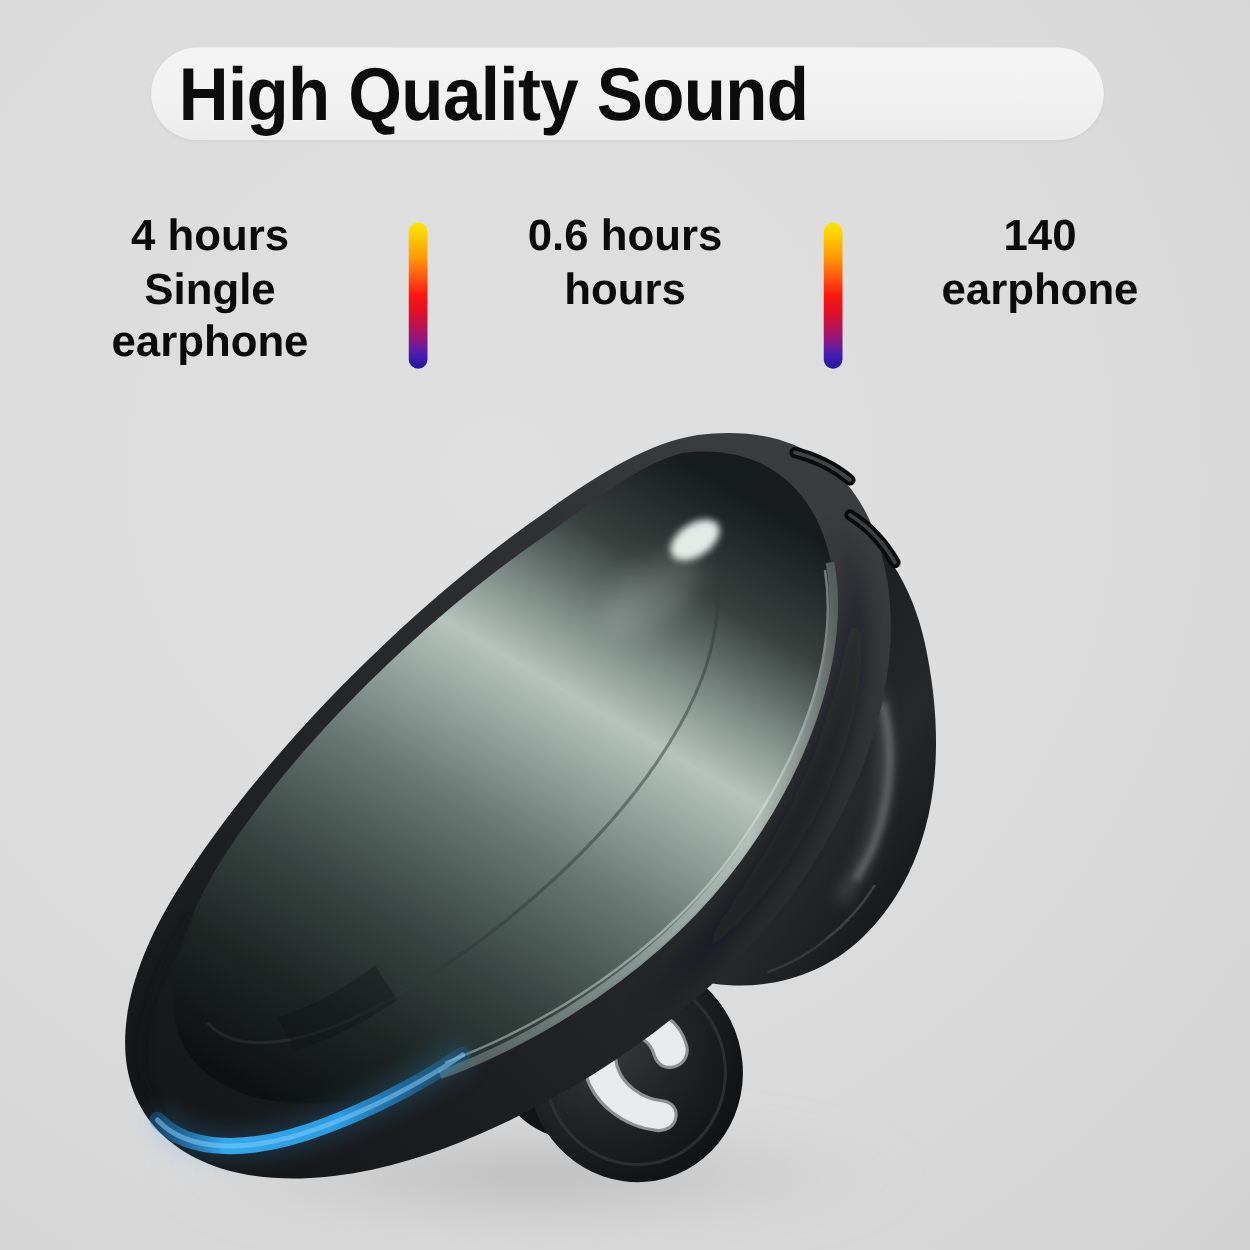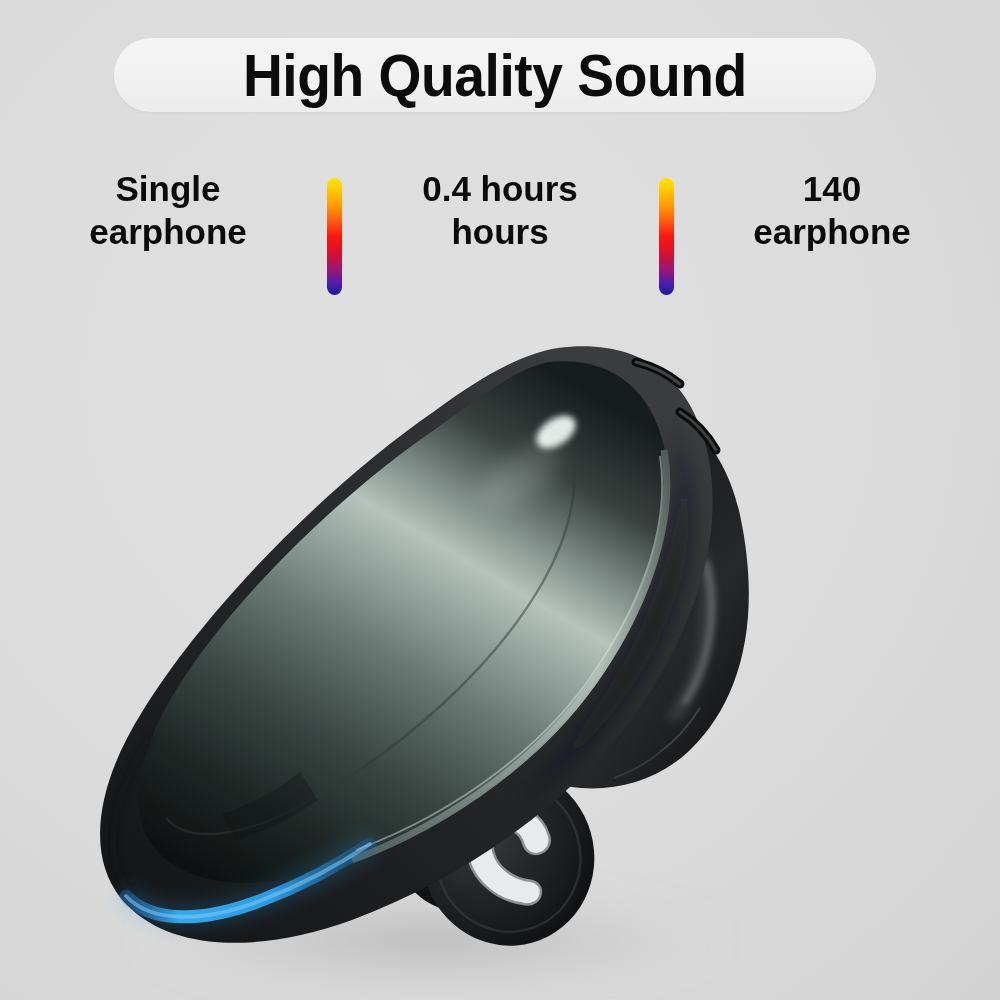--- a/index.html
+++ b/index.html
@@ -19,29 +19,28 @@
     position: relative;
     width: 1000px;
     height: 1000px;
     background: radial-gradient(ellipse 100% 100% at 40% 38%, #e0e0e0 0%, #dcdcdc 45%, #d5d5d5 78%, #cfcfcf 100%);
     overflow: hidden;
   }
 
   
   .title-pill {
     position: absolute;
-    left: 114px;
+    left: 121px;
     top: 38px;
     width: 762px;
     height: 74px;
     background: linear-gradient(180deg, #f4f4f4 0%, #f1f1f1 55%, #ececec 100%);
     border-radius: 40px;
     display: flex;
     align-items: center;
-    justify-content: center;
     box-shadow: 0 1px 3px rgba(0,0,0,0.05);
   }
   .title-text {
     font-family: "Liberation Sans Narrow", "Liberation Sans", sans-serif;
     font-weight: bold;
     font-size: 60px;
     letter-spacing: -0.5px;
     color: #0c0c0c;
     transform: scaleX(0.92);
     white-space: nowrap;
@@ -109,30 +108,31 @@
 
 <div id="stage">
 
   <div class="title-pill">
     <div class="title-text">High Quality Sound</div>
   </div>
 
   <div class="stats-row">
 
     <div class="stat-block">
+      <div class="stat-line">4 hours</div>
       <div class="stat-line">Single</div>
       <div class="stat-line">earphone</div>
     </div>
 
     <div class="divider-wrap">
       <div class="gradient-bar"></div>
     </div>
 
     <div class="stat-block">
-      <div class="stat-line">0.4 hours</div>
+      <div class="stat-line">0.6 hours</div>
       <div class="stat-line">hours</div>
     </div>
 
     <div class="divider-wrap">
       <div class="gradient-bar"></div>
     </div>
 
     <div class="stat-block">
       <div class="stat-line">140</div>
       <div class="stat-line">earphone</div>

